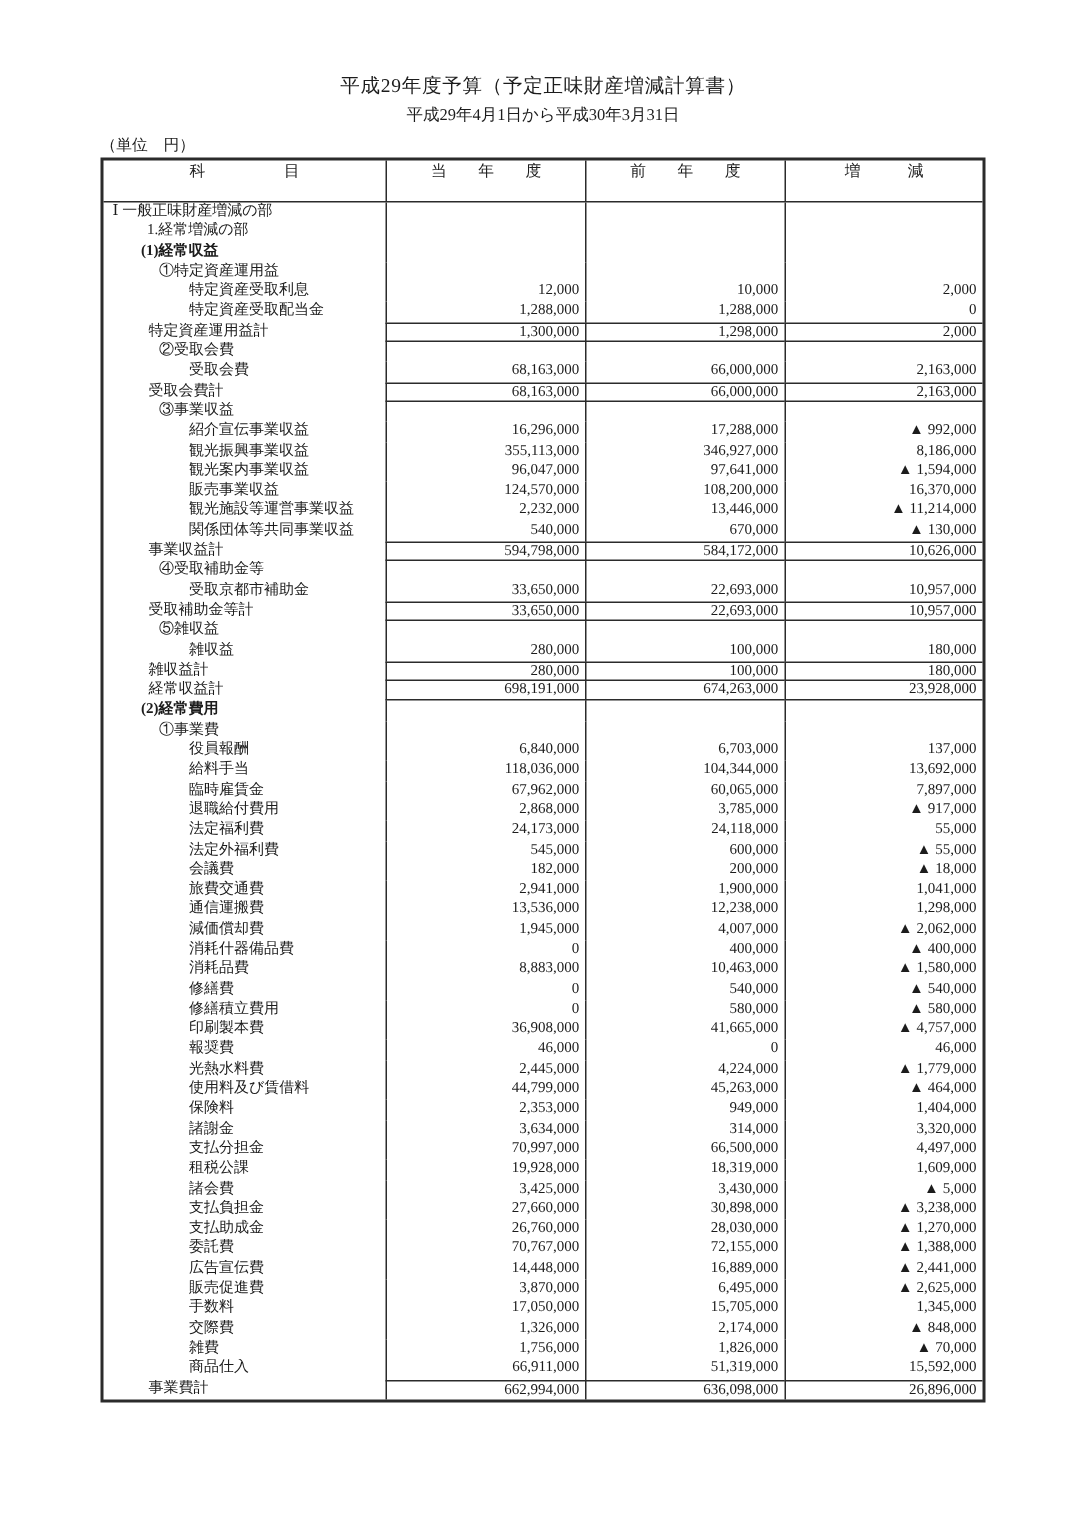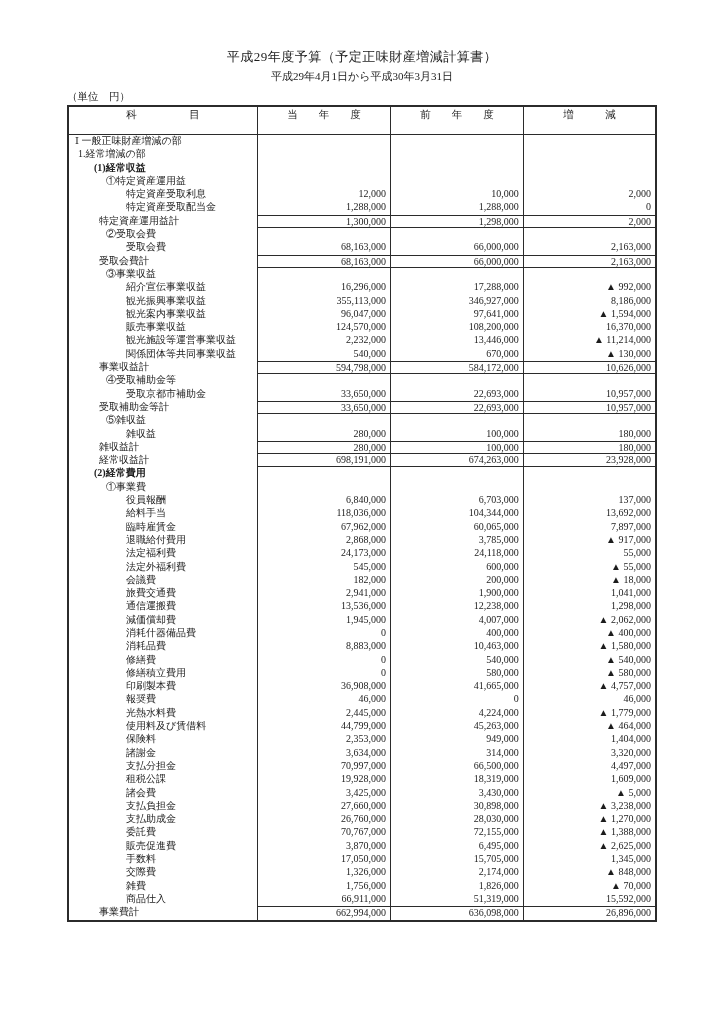--- a/index.html
+++ b/index.html
@@ -42,21 +42,21 @@
     font-size: 10.5px;
     border-bottom: 1px solid #2b2b2b;
   }
   .cell { overflow: hidden; white-space: nowrap; }
   .row .cell + .cell { border-left: 1px solid #2b2b2b; }
   .row.header .cell { text-align: center; border-bottom: 0; }
   .cell.num { text-align: right; padding-right: 4px; }
   .cell.item { text-align: left; }
   
   .l0 .item { padding-left: 6px; }
-  .l1 .item { padding-left: 9px; }
+  .l1 .item { padding-left: 29px; }
   .l2 .item { padding-left: 25px; font-weight: bold; }
   .lt .item { padding-left: 30px; }
   .l3 .item { padding-left: 37px; }
   .l4 .item { padding-left: 57px; }
   
   .row.total .cell.num { border-top: 1px solid #2b2b2b; border-bottom: 1px solid #2b2b2b; line-height: 11.5px; }
   .row.total + .row.total .cell.num { border-top: 0; line-height: 12.3px; }
   #table-body .row:last-child .cell.num { border-bottom: 0; }
 </style>
 </head>
@@ -389,20 +389,26 @@
             <div class="cell num">28,030,000</div>
             <div class="cell num">▲ 1,270,000</div>
           </div>
           <div class="row l4">
             <div class="cell item">委託費</div>
             <div class="cell num">70,767,000</div>
             <div class="cell num">72,155,000</div>
             <div class="cell num">▲ 1,388,000</div>
           </div>
           <div class="row l4">
+            <div class="cell item">広告宣伝費</div>
+            <div class="cell num">14,448,000</div>
+            <div class="cell num">16,889,000</div>
+            <div class="cell num">▲ 2,441,000</div>
+          </div>
+          <div class="row l4">
             <div class="cell item">販売促進費</div>
             <div class="cell num">3,870,000</div>
             <div class="cell num">6,495,000</div>
             <div class="cell num">▲ 2,625,000</div>
           </div>
           <div class="row l4">
             <div class="cell item">手数料</div>
             <div class="cell num">17,050,000</div>
             <div class="cell num">15,705,000</div>
             <div class="cell num">1,345,000</div>

